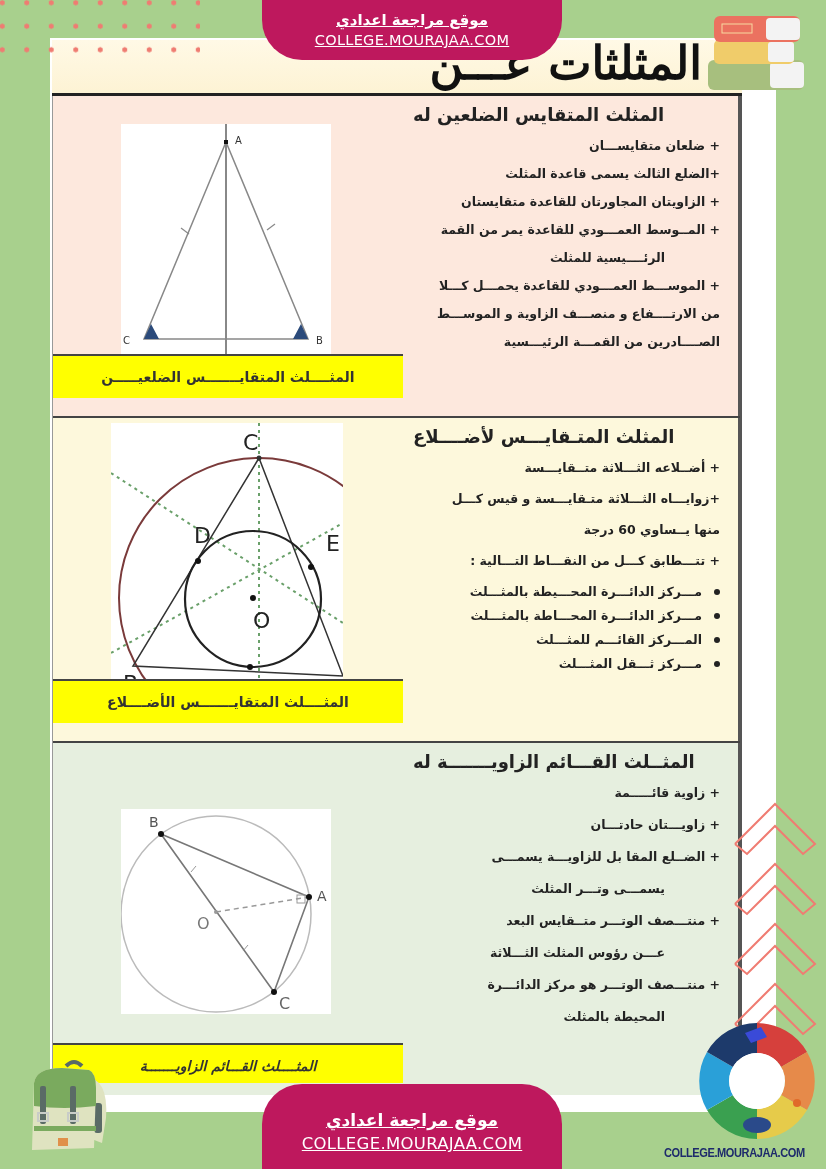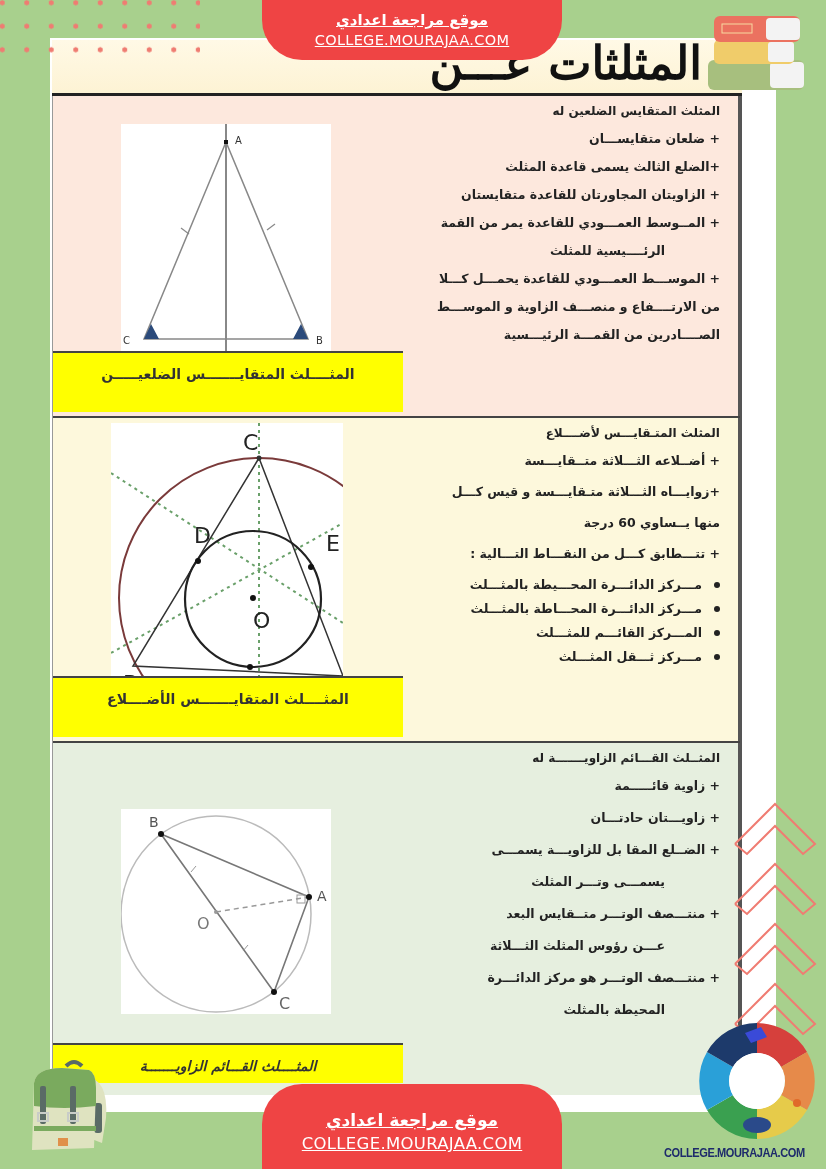--- a/index.html
+++ b/index.html
@@ -20,37 +20,37 @@
   .table { position: absolute; left: 52px; top: 96px; width: 690px; border-right: 2px solid #555; border-left: 1px solid #999; }
   .row { position: relative; display: flex; flex-direction: row; border-bottom: 2px solid #444; }
   .row.r1 { height: 322px; background: #fde8dd; }
   .row.r2 { height: 325px; background: #fdf8dc; }
   .row.r3 { height: 352px; background: #e6efdf; border-bottom: none; }
 
   .text-col { width: 337px; border-right: 2px solid #555; direction: rtl; padding: 8px 18px 0 10px;
     font-family: "DejaVu Sans", sans-serif; font-size: 12.5px; font-weight: bold; color: #222; }
   .fig-col { position: relative; flex: 1; }
 
-  .heading-line { text-align: right; margin-bottom: 13px; font-size: 12px; }
+  .heading-line { text-align: left; margin-bottom: 13px; font-size: 18px; }
   .line { margin-bottom: 13px; white-space: nowrap; }
   .line.indent { padding-right: 55px; }
   .line.center { text-align: right; }
   .r2 .line { margin-bottom: 16px; }
   .r3 .line { margin-bottom: 17px; }
   .bullet { padding-right: 18px; position: relative; margin-bottom: 9px; }
   .bullet::before { content: ""; position: absolute; right: 0; top: 5px; width: 6px; height: 6px; border-radius: 50%; background: #222; }
 
-  .caption { position: absolute; left: 0; right: 0; bottom: 4px; height: 61px; background: #ffff00;
+  .caption { position: absolute; left: 0; right: 0; bottom: 18px; height: 44px; background: #ffff00;
     border-top: 2px solid #444; direction: rtl; text-align: center; line-height: 42px;
     font-size: 14px; font-weight: bold; color: #333; letter-spacing: 1px; }
 
   .fig-box { position: absolute; background: #fff; }
   svg text { font-family: "DejaVu Sans", sans-serif; }
 
-  .badge { position: absolute; background: #ef4444; text-align: center; color: #fff; z-index: 4;
+  .badge { position: absolute; background: #be185d; text-align: center; color: #fff; z-index: 4;
     font-family: "DejaVu Sans", sans-serif; }
   .badge-top { left: 262px; top: 0; width: 300px; height: 60px; border-radius: 0 0 40px 40px; padding-top: 10px; }
   .badge-bottom { left: 262px; top: 1084px; width: 300px; height: 85px; border-radius: 40px 40px 0 0; padding-top: 24px; }
   .badge .ar { font-size: 15px; font-weight: bold; text-decoration: underline; direction: rtl; line-height: 20px; }
   .badge .en { font-size: 14.5px; text-decoration: underline; line-height: 20px; letter-spacing: 0.3px; }
   .badge-bottom .ar { font-size: 17px; line-height: 24px; }
   .badge-bottom .en { font-size: 16.5px; line-height: 24px; }
 
   .logo-text { position: absolute; left: 664px; top: 1145px; font-family: "Liberation Sans", sans-serif; font-weight: bold;
     font-size: 13px; color: #1d2a6b; letter-spacing: -0.5px; transform: scaleX(0.85); transform-origin: left; z-index: 5; }

